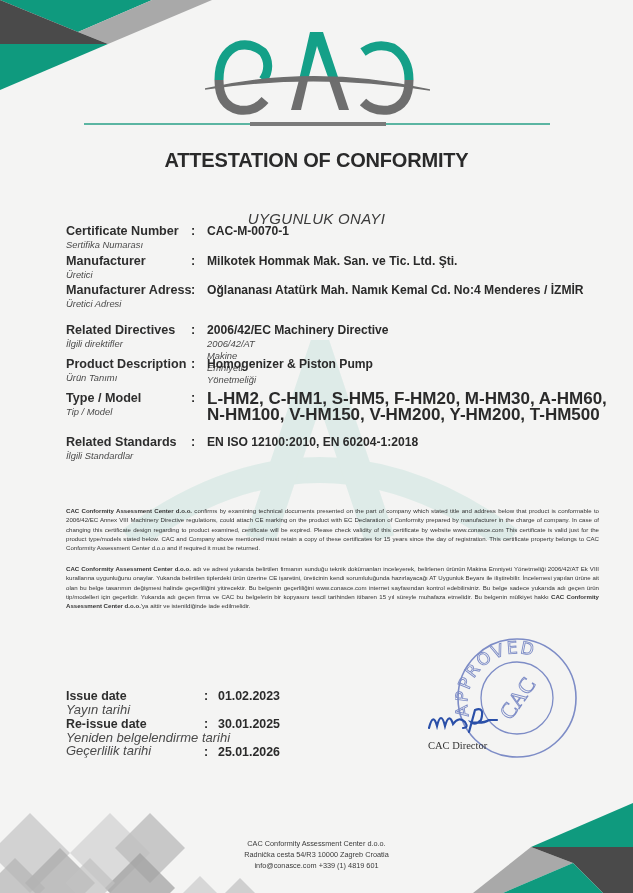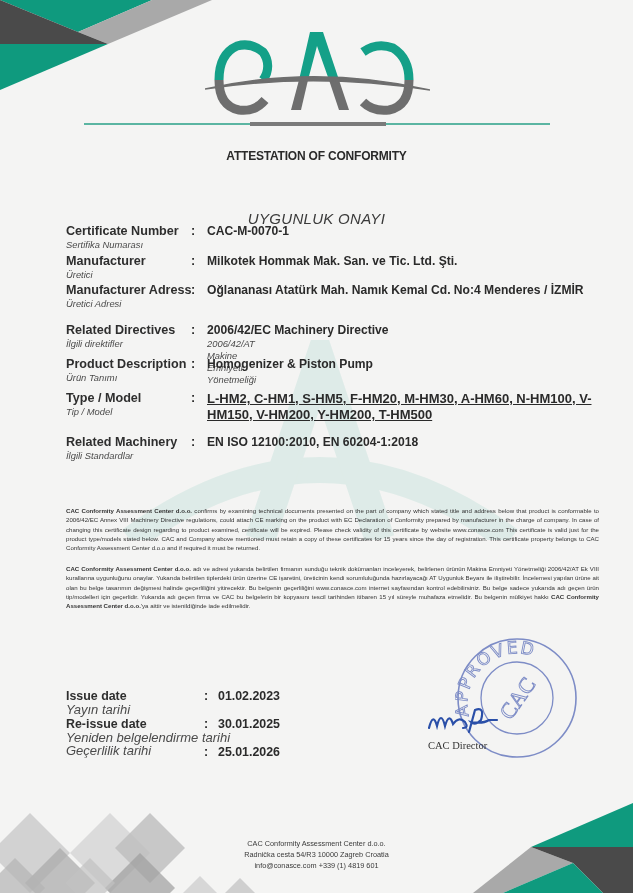--- a/index.html
+++ b/index.html
@@ -17,21 +17,21 @@
     .corner-br { right: 0; bottom: 0; width: 160px; height: 90px; }
     .diamonds { left: 0; bottom: 0; width: 270px; height: 85px; }
     .watermark { left: 110px; top: 340px; width: 420px; height: 200px; opacity: 0.09; }
 
     .logo { position: absolute; left: 205px; top: 28px; width: 225px; height: 90px; }
     .logo-rule { position: absolute; top: 123px; left: 84px; width: 466px; height: 2px; background: #5bb5a2; }
     .logo-rule-mid { position: absolute; top: 122px; left: 250px; width: 136px; height: 4px; background: #7a7a7a; }
 
     .title {
       position: absolute; top: 149px; left: 0; width: 633px; text-align: center;
-      font-weight: bold; font-size: 12px; letter-spacing: -0.2px; color: #2a2a2a;
+      font-weight: bold; font-size: 20px; letter-spacing: -0.2px; color: #2a2a2a;
     }
     .subtitle {
       position: absolute; top: 169px; left: 0; width: 633px; text-align: center;
       font-style: italic; font-size: 15px; color: #3a3a3a; letter-spacing: 0.3px; margin-top: 41px;
     }
 
     .fields { position: absolute; left: 66px; top: 224px; width: 540px; }
     .field { position: relative; }
     .field .label { font-weight: bold; font-size: 12.6px; color: #2e2e2e; line-height: 15px; }
     .field .sublabel { font-style: italic; font-size: 9.4px; color: #4a4a4a; line-height: 12px; }
@@ -39,21 +39,21 @@
     .field .value { position: absolute; left: 141px; top: 0; width: 400px; font-weight: bold; font-size: 12.1px; line-height: 15px; color: #2a2a2a; }
     .field .value-sub { position: absolute; left: 141px; top: 15px; font-style: italic; font-size: 9.4px; color: #4a4a4a; line-height: 12px; }
 
     .f-cert { position: absolute; top: 0; }
     .f-manu { position: absolute; top: 30px; }
     .f-addr { position: absolute; top: 59px; }
     .f-dir { position: absolute; top: 99px; }
     .f-prod { position: absolute; top: 133px; }
     .f-type { position: absolute; top: 167px; }
     .f-std { position: absolute; top: 211px; }
-    .f-type .value { line-height: 16px; font-size: 13px; text-decoration: underline; }
+    .f-type .value { line-height: 16px; font-size: 17px; }
 
     .para {
       position: absolute; left: 66px; width: 533px;
       font-size: 6.1px; line-height: 9.3px; text-align: justify; color: #333;
     }
     .para b { font-weight: bold; }
     .para-en { top: 506px; }
     .para-tr { top: 564px; }
 
     .dates { position: absolute; left: 66px; top: 689px; width: 300px; }
@@ -136,21 +136,21 @@
       <div class="colon">:</div>
       <div class="value">Homogenizer &amp; Piston Pump</div>
     </div>
     <div class="field f-type">
       <div class="label">Type / Model</div>
       <div class="sublabel">Tip / Model</div>
       <div class="colon">:</div>
       <div class="value">L-HM2, C-HM1, S-HM5, F-HM20, M-HM30, A-HM60, N-HM100, V-HM150, V-HM200, Y-HM200, T-HM500</div>
     </div>
     <div class="field f-std">
-      <div class="label">Related Machinery</div>
+      <div class="label">Related Standards</div>
       <div class="sublabel">İlgili Standardlar</div>
       <div class="colon">:</div>
       <div class="value">EN ISO 12100:2010, EN 60204-1:2018</div>
     </div>
   </div>
 
   <div class="para para-en"><b>CAC Conformity Assessment Center d.o.o.</b><span> confirms by examining technical documents presented on the part of company which stated title and address below that product is conformable to 2006/42/EC Annex VIII Machinery Directive regulations, could attach CE marking on the product with EC Declaration of Conformity prepared by manufacturer in the charge of company. In case of changing this certificate design regarding to product examined, certificate will be expired. Please check validity of this certificate by website www.conasce.com This certificate is valid just for the product type/models stated below. CAC and Company above mentioned must retain a copy of these certificates for 15 years since the day of registration. This certificate property belongs to CAC Conformity Assessment Center d.o.o and if required it must be returned.</span></div>
 
   <div class="para para-tr"><b>CAC Conformity Assessment Center d.o.o.</b><span> adı ve adresi yukarıda belirtilen firmanın sunduğu teknik dokümanları inceleyerek, belirlenen ürünün Makina Emniyeti Yönetmeliği 2006/42/AT Ek VIII kurallarına uygunluğunu onaylar. Yukarıda belirtilen tiplerdeki ürün üzerine CE işaretini, üreticinin kendi sorumluluğunda hazırlayacağı AT Uygunluk Beyanı ile iliştirebilir. İncelemesi yapılan ürüne ait olan bu belge tasarımın değişmesi halinde geçerliliğini yitirecektir. Bu belgenin geçerliliğini www.conasce.com internet sayfasından kontrol edebilirsiniz. Bu belge sadece yukarıda adı geçen ürün tip/modelleri için geçerlidir. Yukarıda adı geçen firma ve CAC bu belgelerin bir kopyasını tescil tarihinden itibaren 15 yıl süreyle muhafaza etmelidir. Bu belgenin mülkiyet hakkı </span><b>CAC Conformity Assessment Center d.o.o.</b><span>'ya aittir ve istenildiğinde iade edilmelidir.</span></div>
 

